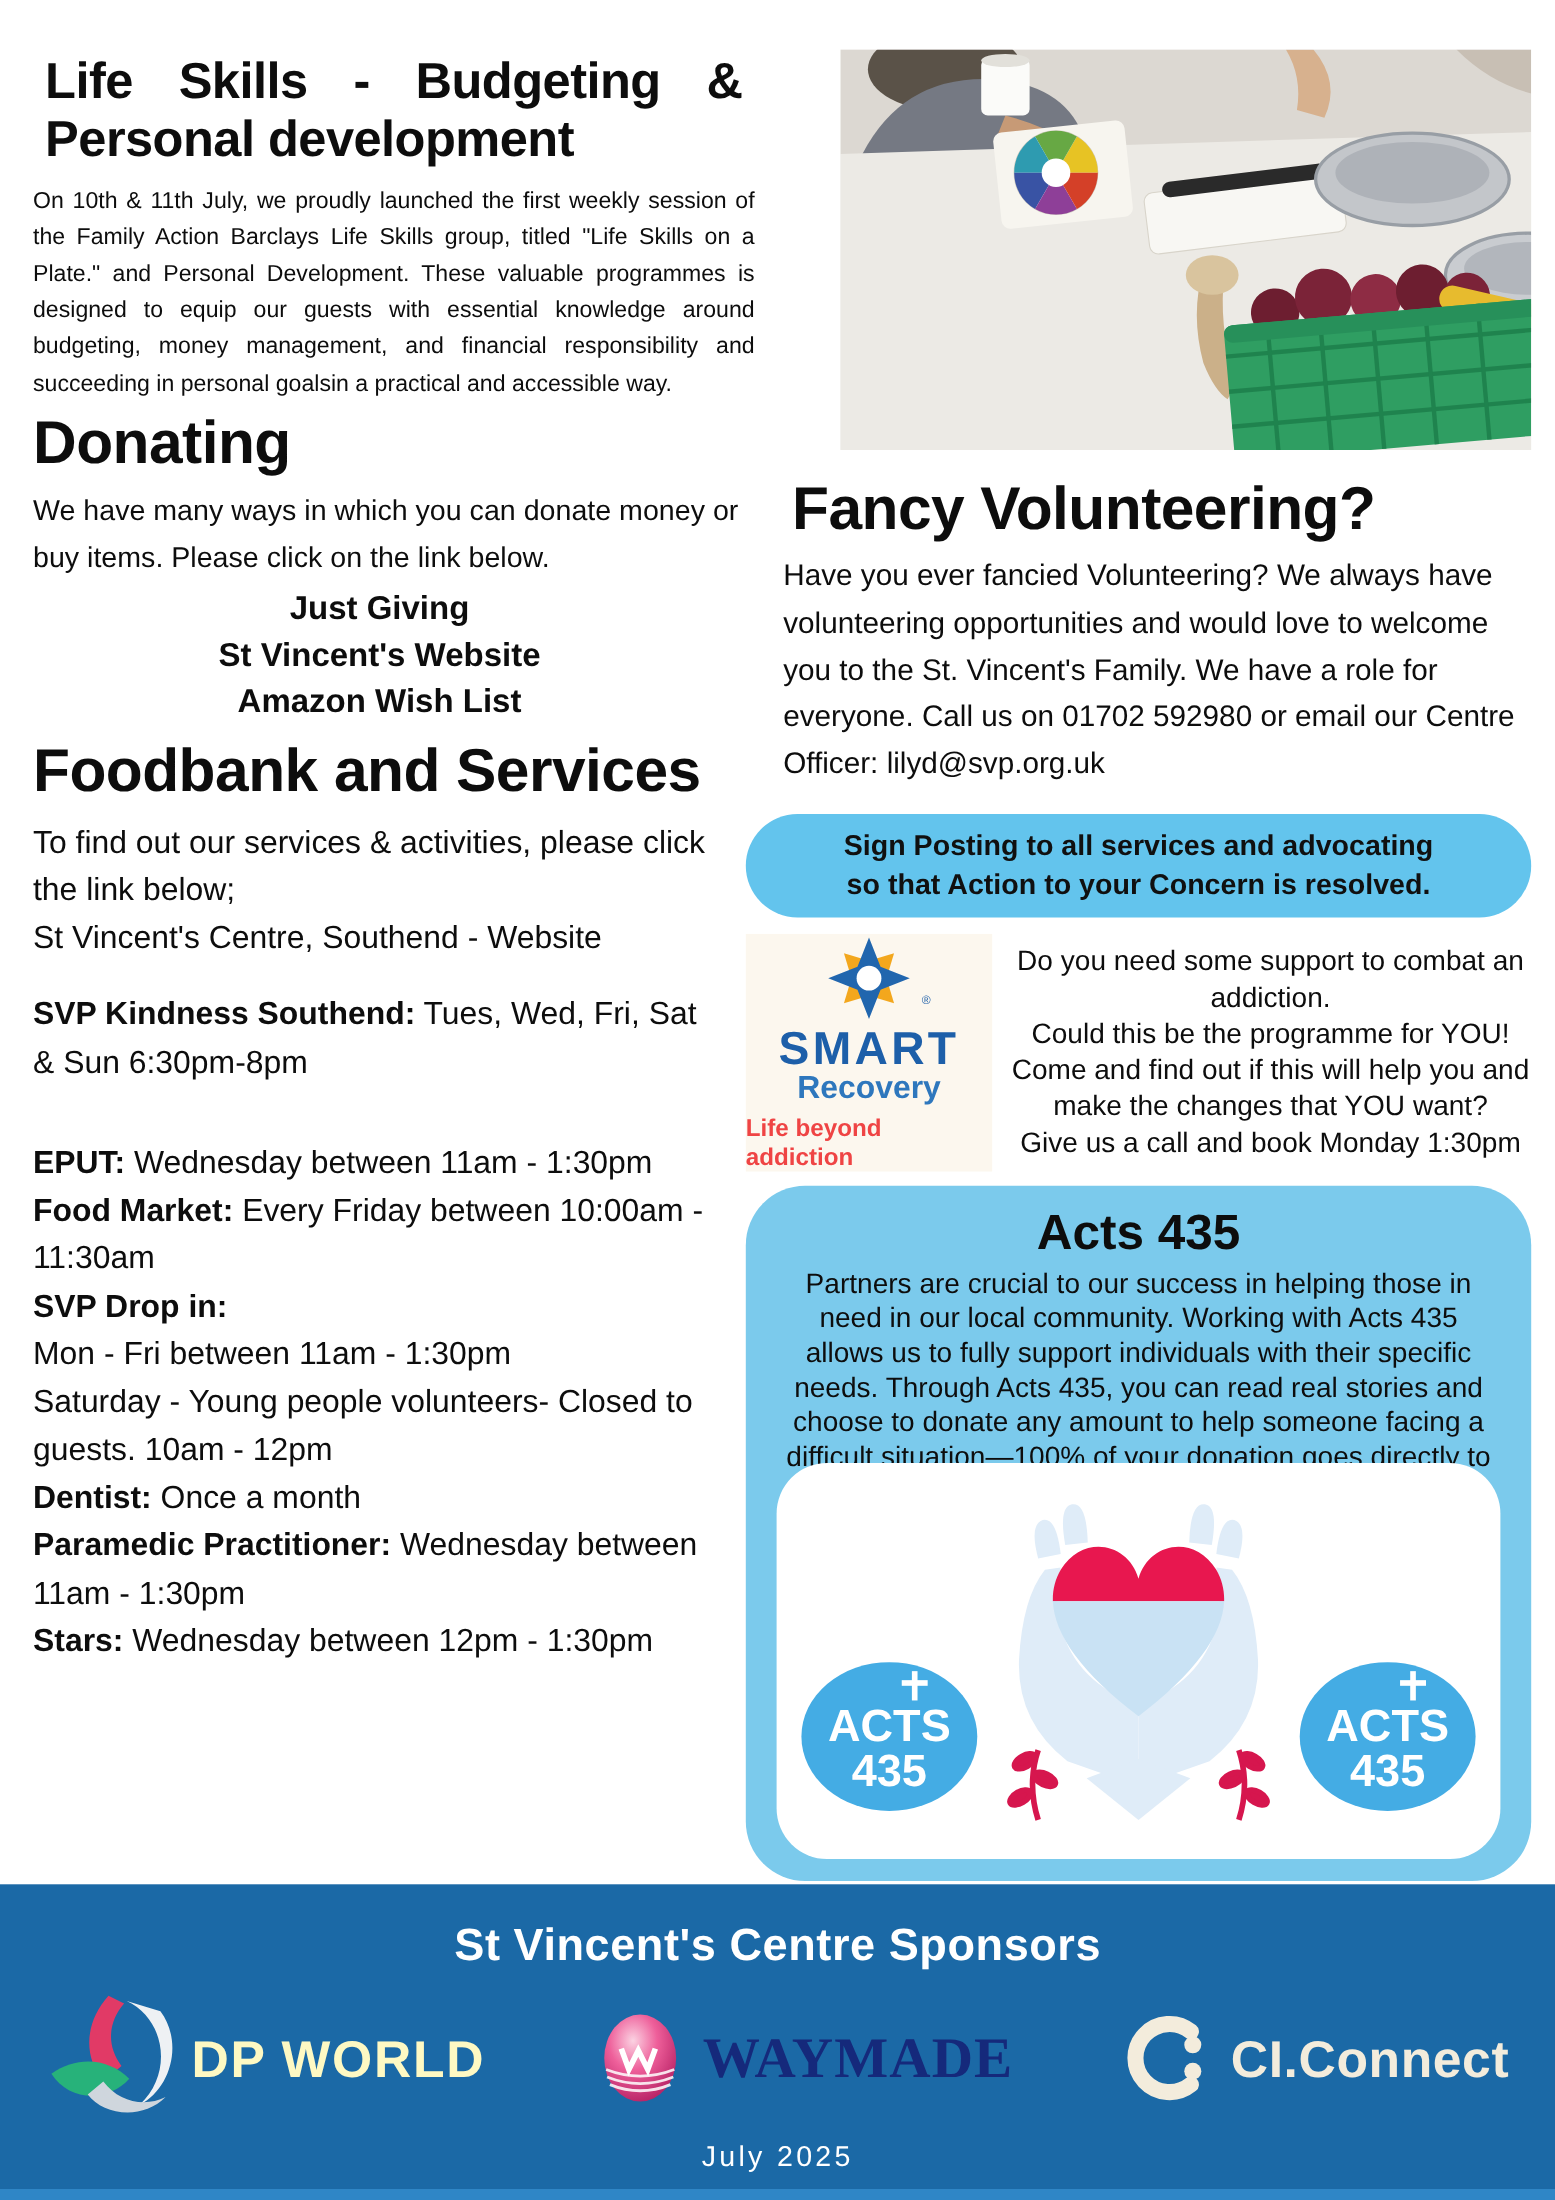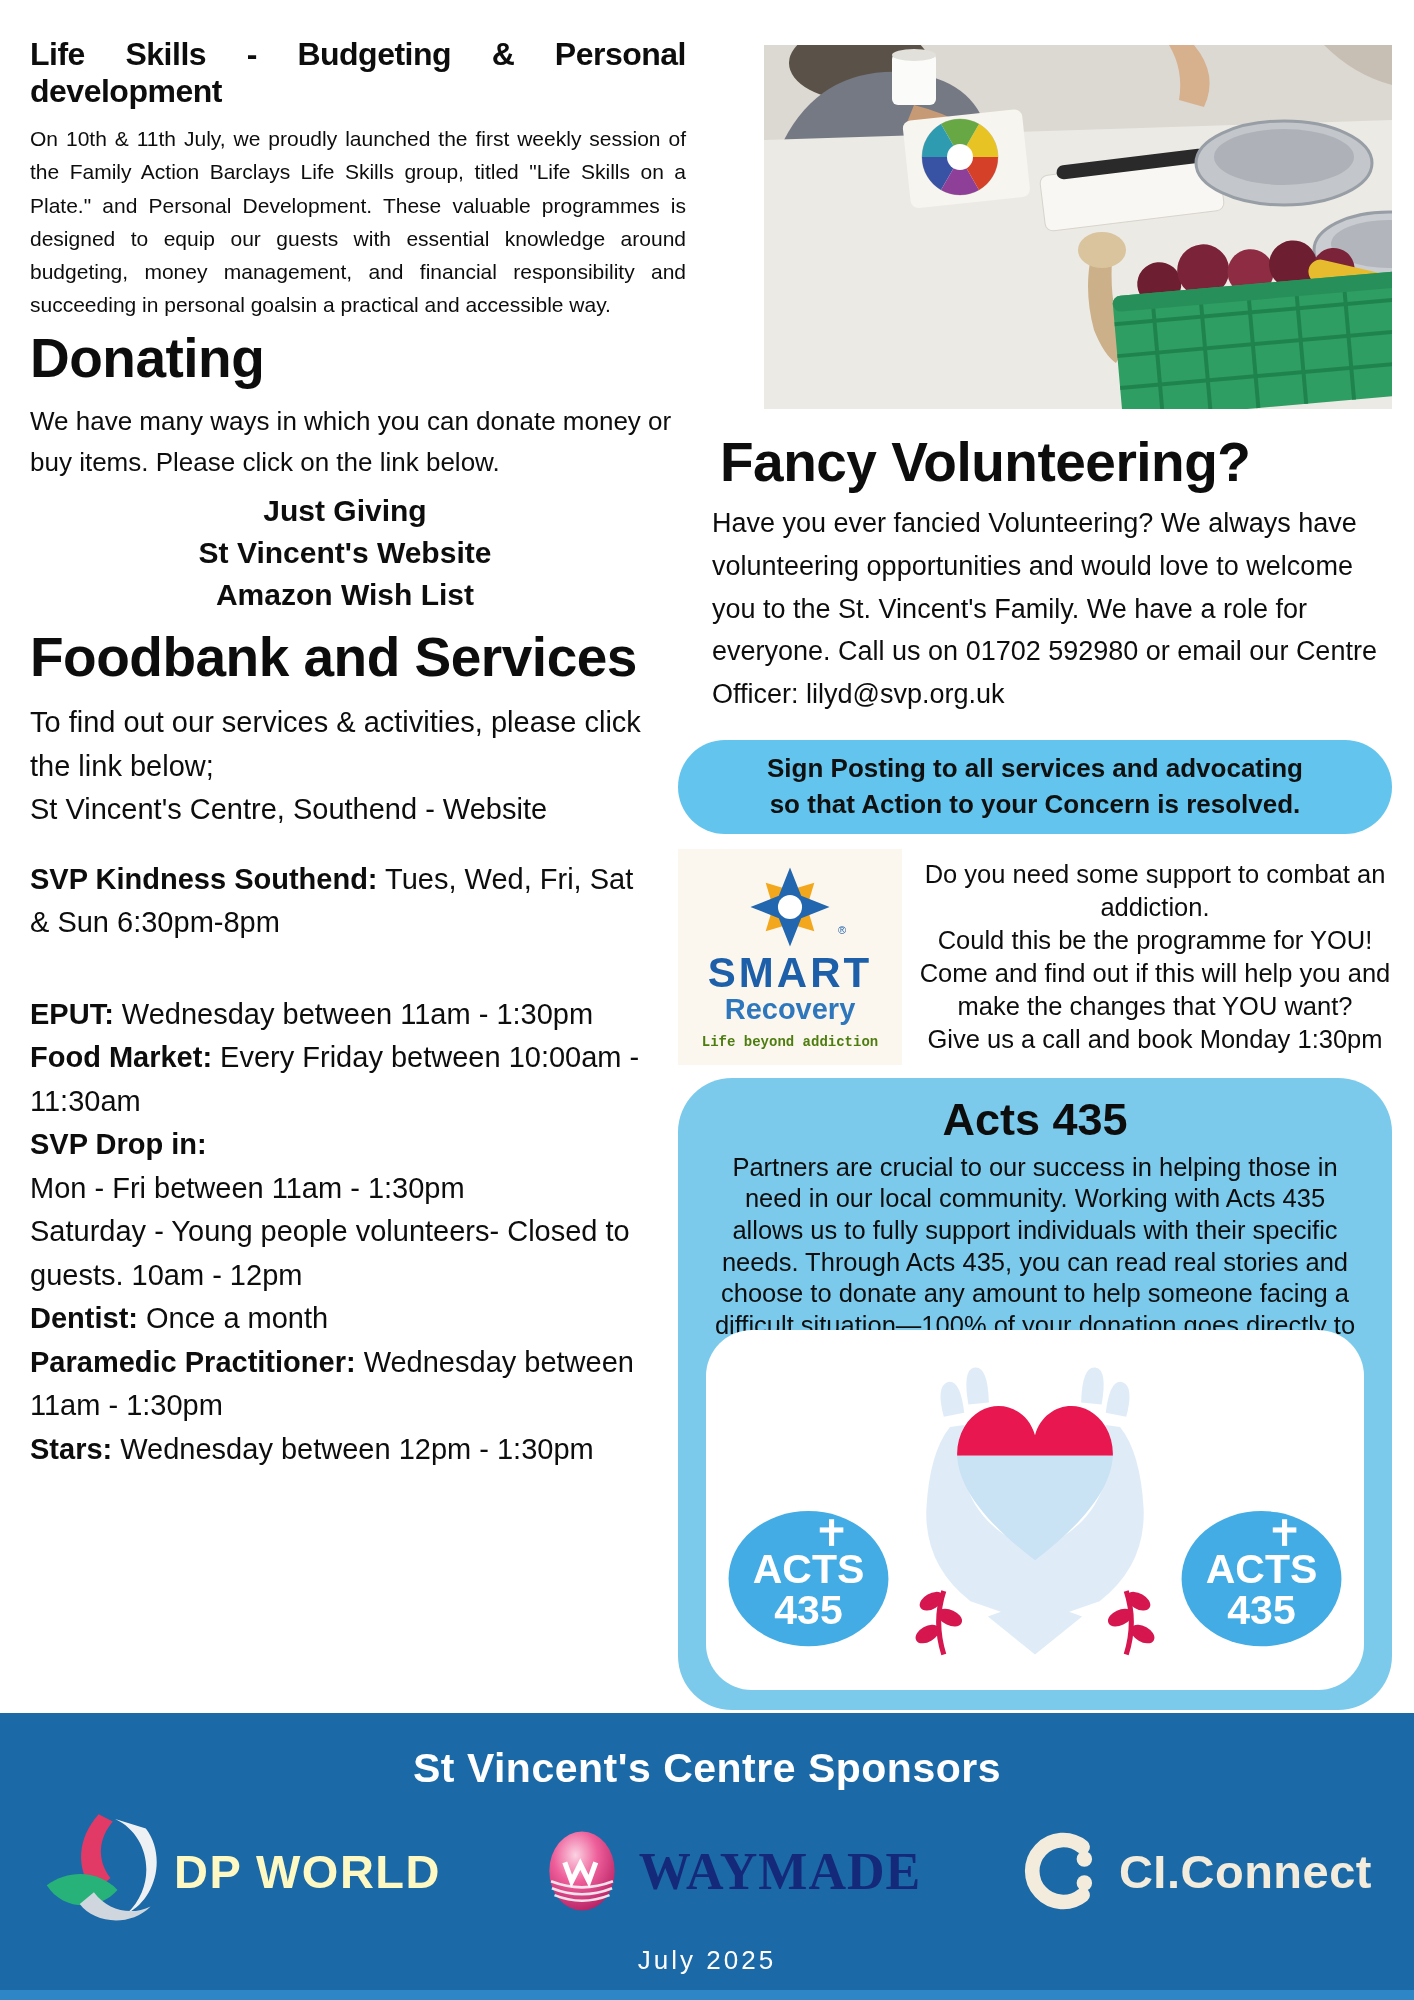--- a/index.html
+++ b/index.html
@@ -2,21 +2,21 @@
 <html><head>
 <meta charset="utf-8">
 <style>
   html,body{margin:0;padding:0;background:#ffffff;}
   .page{position:relative;width:1414px;height:2000px;background:#ffffff;overflow:hidden;
         font-family:"Liberation Sans",sans-serif;color:#0d0d0d;}
   
   .col-left{position:absolute;left:30px;top:36px;width:656px;}
   .col-right{position:absolute;left:678px;top:45px;width:714px;}
   
-  h1.ls{margin:0;font-size:32px;font-weight:800;line-height:1.16;text-align:justify;letter-spacing:-0.5px;}
+  h1.ls{margin:11px;font-size:46px;font-weight:800;line-height:1.16;text-align:justify;letter-spacing:-0.5px;}
   p.ls-body{margin:12px 0 0;font-size:21px;line-height:1.58;text-align:justify;}
   h2.big{margin:6px 0 0;font-size:55px;font-weight:800;line-height:1.08;letter-spacing:-0.5px;}
   h2.don{margin-top:8px;}
   p.don-body{margin:12px 0 0;font-size:26px;line-height:1.6;width:656px;}
   .links{margin-top:6px;width:630px;text-align:center;}
   .link{font-size:30px;font-weight:800;line-height:1.4;}
   h2.fb{margin-top:12px;}
   p.fb-intro{margin:14px 0 0;font-size:29px;line-height:1.5;width:630px;}
   p.fb-link{margin:0;font-size:29px;line-height:1.5;width:640px;}
   .svc{font-size:29px;line-height:1.5;width:628px;}
@@ -29,21 +29,21 @@
   h2.fancy{margin:24px 0 0 42px;font-size:55px;font-weight:800;line-height:1.08;letter-spacing:-0.5px;}
   p.vol{margin:10px 0 0 34px;font-size:27px;line-height:1.58;width:672px;}
   
   .pill{position:absolute;left:678px;top:740px;width:714px;min-height:94px;background:#63c4ed;
         border-radius:48px;display:flex;flex-direction:column;align-items:center;justify-content:center;
         font-size:26px;font-weight:800;line-height:1.38;color:#101010;text-align:center;padding:6px 10px;box-sizing:border-box;}
   .smart-row{position:absolute;left:678px;top:848px;width:714px;height:218px;display:flex;align-items:center;gap:16px;}
   .smart-logo{width:224px;height:216px;background:#fcf7ee;display:flex;flex-direction:column;align-items:center;justify-content:center;flex:none;}
   .smart-name{font-size:42px;font-weight:800;color:#1d5fa9;letter-spacing:3px;line-height:1;margin-top:2px;}
   .smart-sub{font-size:29px;font-weight:600;color:#2e77bd;line-height:1.05;}
-  .smart-tag{font-size:14px;font-weight:700;color:#4d7c0f;margin-top:9px;font-family:Liberation Mono, monospace;}
+  .smart-tag{font-size:22px;font-weight:700;color:#ef4444;margin-top:9px;}
   .smart-reg{font-size:11px;color:#1d5fa9;position:relative;top:-26px;left:52px;height:0;}
   .smart-text{flex:1;text-align:center;font-size:25.5px;line-height:1.3;color:#0d0d0d;}
   .acts-card{position:absolute;left:678px;top:1078px;width:714px;height:632px;background:#7bcaec;
              border-radius:54px;box-sizing:border-box;padding:16px 36px 0;}
   .acts-card h3{margin:0;font-size:45px;font-weight:800;text-align:center;line-height:1.15;}
   .acts-card p{margin:6px 0 0;font-size:25.5px;line-height:1.24;text-align:center;font-weight:500;}
   .acts-art{position:absolute;left:28px;right:28px;bottom:20px;height:360px;background:#ffffff;border-radius:46px;overflow:hidden;}
   .acts-art svg{display:block;width:100%;height:100%;}
   
   .footer{position:absolute;left:0;top:1713px;width:1414px;height:287px;background:#1b69a6;}

